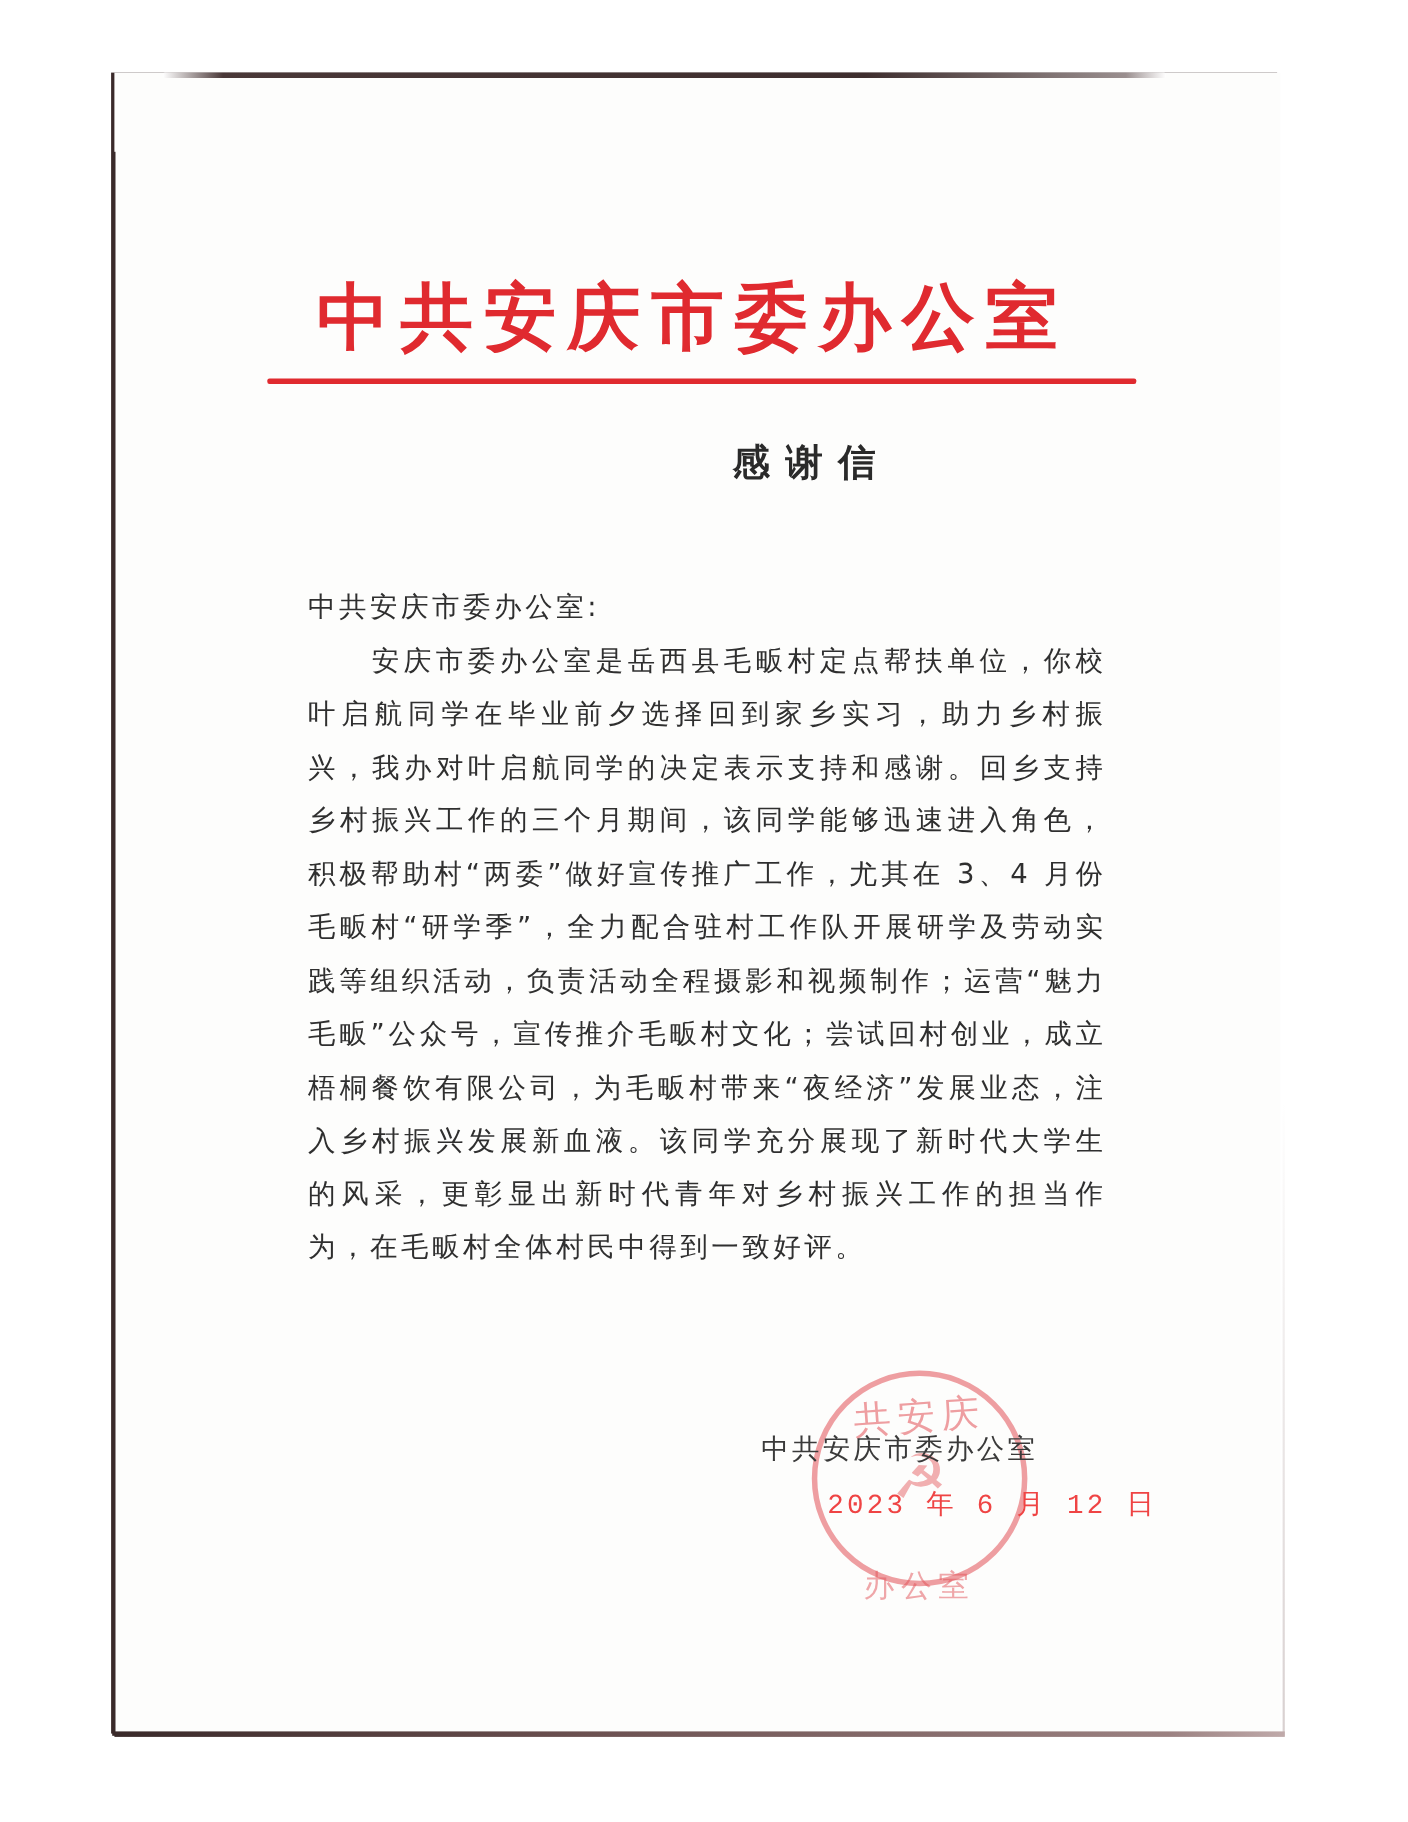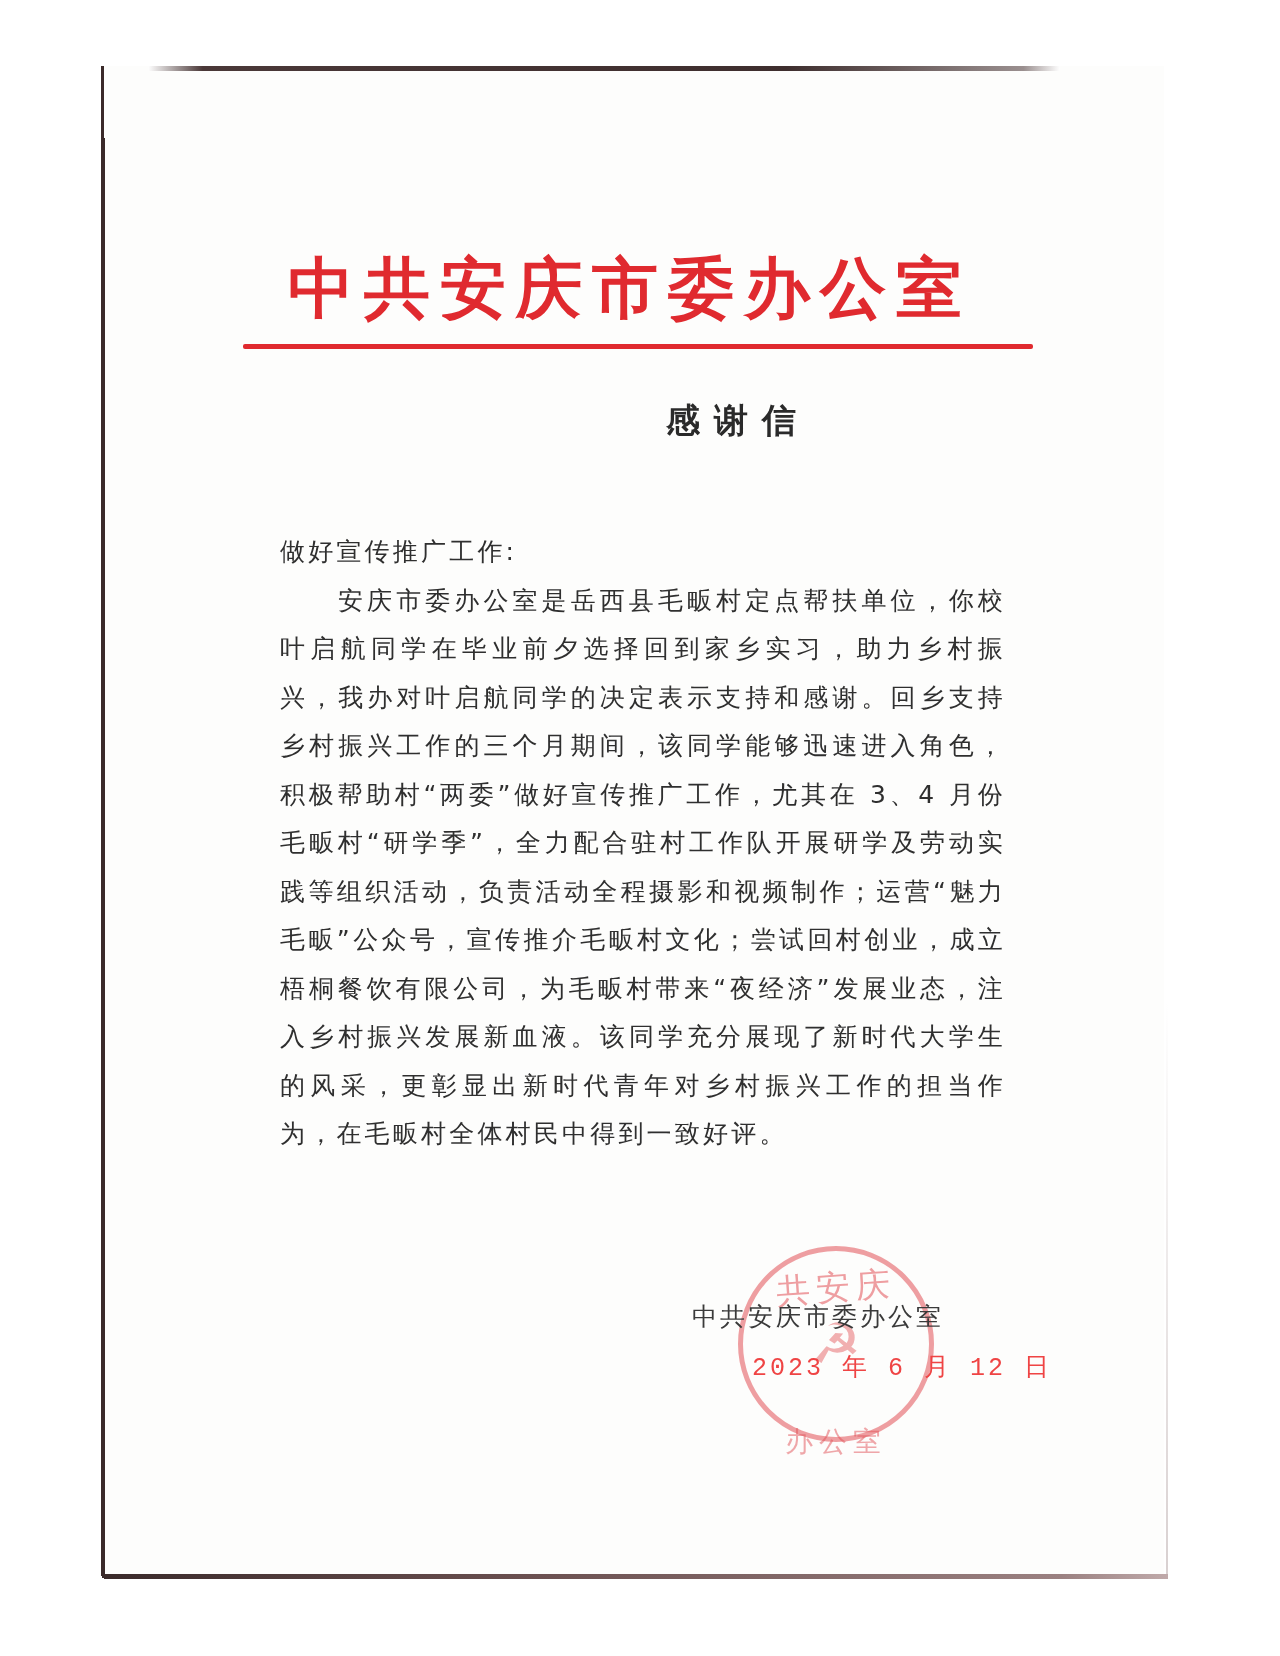--- a/index.html
+++ b/index.html
@@ -182,21 +182,21 @@
 <div class="left-edge"></div>
 <div class="right-edge"></div>
 <div class="bottom-edge"></div>
 
 <div class="header-title">中共安庆市委办公室</div>
 <div class="header-rule"></div>
 
 <div class="doc-title">感谢信</div>
 
 <div class="body-text">
-  <p>做好宣传推广工作:</p>
+  <p>中共安庆市委办公室:</p>
   <p class="indent">安庆市委办公室是岳西县毛畈村定点帮扶单位，你校叶启航同学在毕业前夕选择回到家乡实习，助力乡村振兴，我办对叶启航同学的决定表示支持和感谢。回乡支持乡村振兴工作的三个月期间，该同学能够迅速进入角色，积极帮助村“两委”做好宣传推广工作，尤其在 3、4 月份毛畈村“研学季”，全力配合驻村工作队开展研学及劳动实践等组织活动，负责活动全程摄影和视频制作；运营“魅力毛畈”公众号，宣传推介毛畈村文化；尝试回村创业，成立梧桐餐饮有限公司，为毛畈村带来“夜经济”发展业态，注入乡村振兴发展新血液。该同学充分展现了新时代大学生的风采，更彰显出新时代青年对乡村振兴工作的担当作为，在毛畈村全体村民中得到一致好评。</p>
 </div>
 
 <div class="stamp">
   <div class="stamp-text">共安庆</div>
   <div class="stamp-star">☭</div>
   <div class="stamp-bottom">办公室</div>
 </div>
 
 <div class="signature">中共安庆市委办公室</div>

